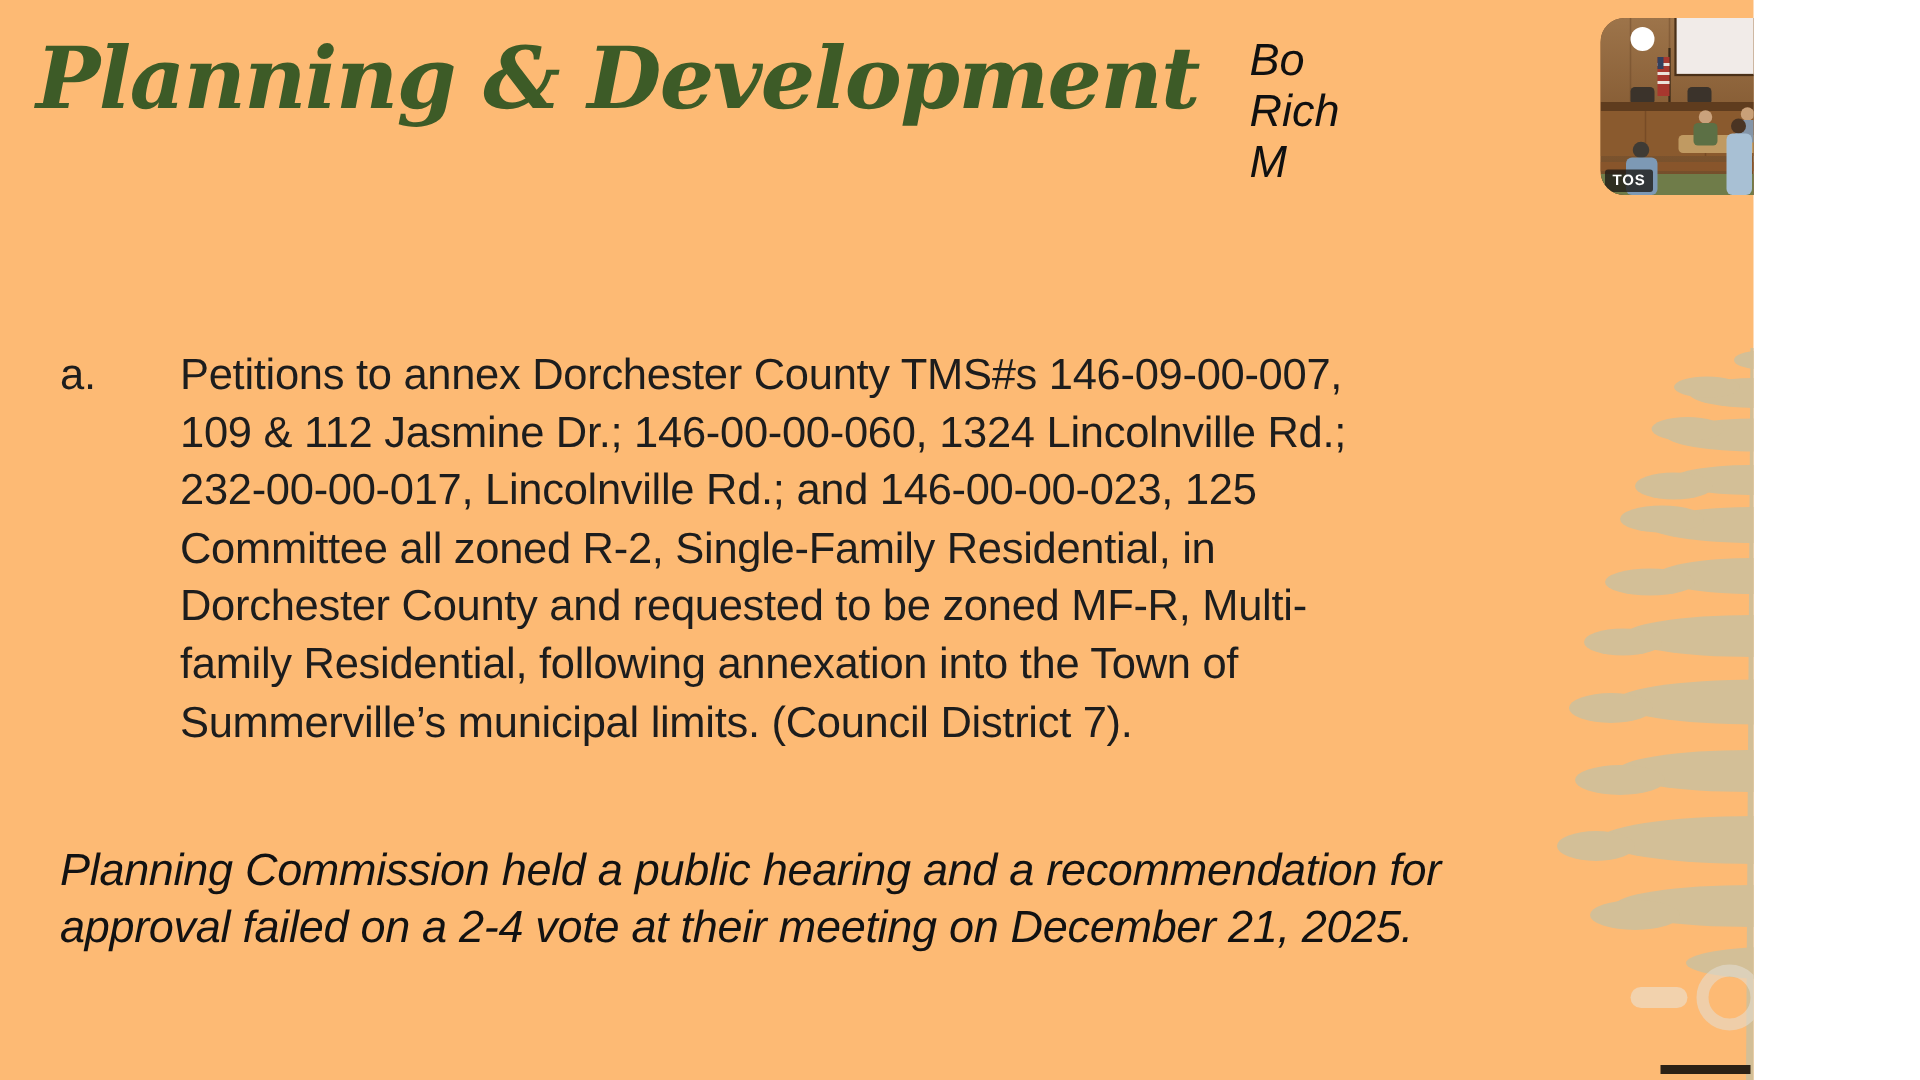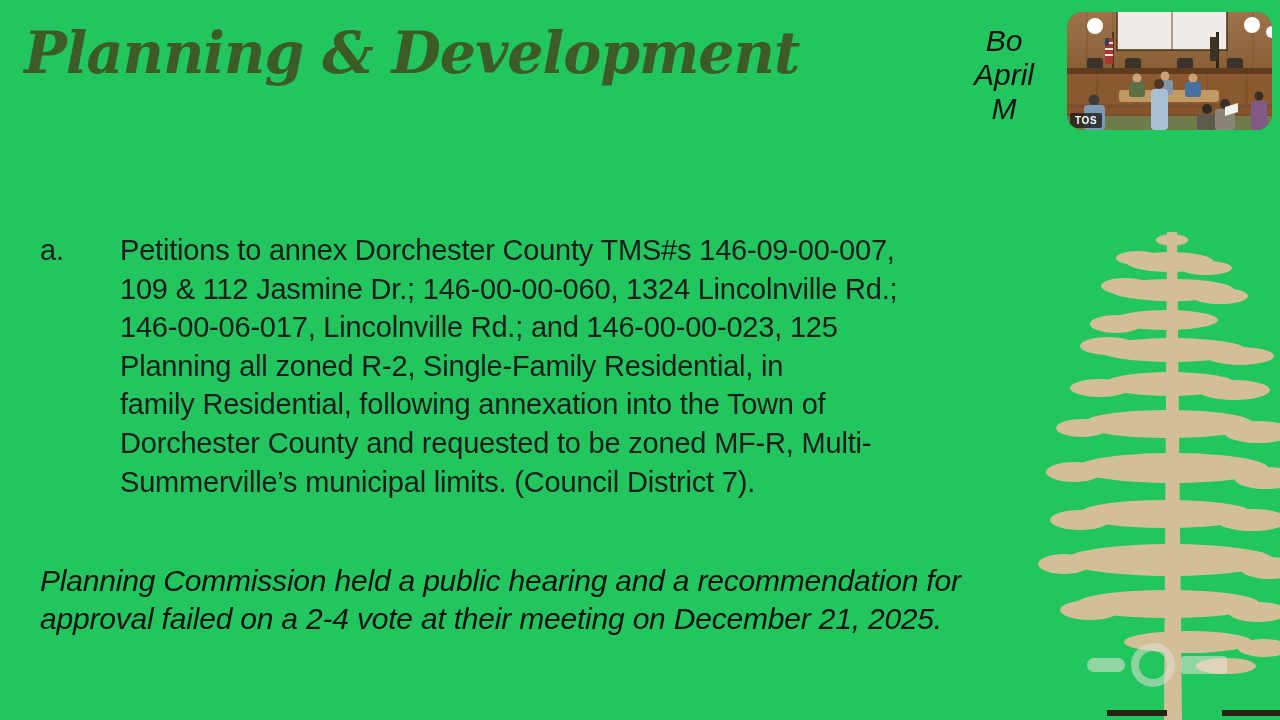--- a/index.html
+++ b/index.html
@@ -1,17 +1,17 @@
 <!DOCTYPE html>
 <html><head>
 <meta charset="utf-8">
 <style>
   html,body{margin:0;padding:0;}
   .stage{
-    position:relative;width:1280px;height:720px;background:#22c55e;
+    position:relative;width:1169px;height:720px;background:#fdba74;
     overflow:hidden;font-family:"Liberation Sans",sans-serif;
   }
   
   .slide-title{
     position:absolute;left:24px;top:14px;margin:0;width:800px;
     font-family:"DejaVu Serif",serif;font-weight:bold;font-style:italic;
     font-size:57px;line-height:77px;letter-spacing:-1px;color:#3d5b27;
   }
   .t-line{display:block;}
   
@@ -22,21 +22,21 @@
   .item-marker{width:80px;flex:0 0 80px;}
   .item-lines{flex:1;}
   
   .note{
     position:absolute;left:40px;top:562px;width:960px;
     font-style:italic;font-size:30px;line-height:38px;
     letter-spacing:-0.2px;color:#121212;
   }
   
   .cutoff-text{
-    position:absolute;top:24px;right:216px;width:120px;text-align:center;
+    position:absolute;top:24px;right:216px;width:120px;text-align:left;
     font-style:italic;font-size:30px;line-height:34px;color:#101010;
     overflow:hidden;white-space:nowrap;
   }
   
   .video{
     position:absolute;left:1067px;top:12px;width:205px;height:118px;
     overflow:hidden;background:#7a5230;border-radius:16px;
   }
   .video svg{display:block;}
   .tos-badge{
@@ -61,36 +61,36 @@
 
   <h1 class="slide-title">
     <span class="t-line">Planning &amp; Development</span>
   </h1>
 
   <div class="body-item">
     <div class="item-marker">a.</div>
     <div class="item-lines">
       <div>Petitions to annex Dorchester County TMS#s 146-09-00-007,</div>
       <div>109 &amp; 112 Jasmine Dr.; 146-00-00-060, 1324 Lincolnville Rd.;</div>
-      <div>146-00-06-017, Lincolnville Rd.; and 146-00-00-023, 125</div>
-      <div>Planning all zoned R-2, Single-Family Residential, in</div>
+      <div>232-00-00-017, Lincolnville Rd.; and 146-00-00-023, 125</div>
+      <div>Committee all zoned R-2, Single-Family Residential, in</div>
+      <div>Dorchester County and requested to be zoned MF-R, Multi-</div>
       <div>family Residential, following annexation into the Town of</div>
-      <div>Dorchester County and requested to be zoned MF-R, Multi-</div>
       <div>Summerville’s municipal limits. (Council District 7).</div>
     </div>
   </div>
 
   <div class="note">
     <div>Planning Commission held a public hearing and a recommendation for</div>
     <div>approval failed on a 2-4 vote at their meeting on December 21, 2025.</div>
   </div>
 
   <div class="cutoff-text">
     <div>Bo</div>
-    <div>April</div>
+    <div>Rich</div>
     <div>M</div>
   </div>
 
   <div class="video">
     <svg width="205" height="118" viewBox="0 0 205 118">
       <defs>
         <linearGradient id="wall" x1="0" y1="0" x2="0" y2="1">
           <stop offset="0" stop-color="#9d744a"></stop>
           <stop offset="0.6" stop-color="#845a32"></stop>
           <stop offset="1" stop-color="#6f4a28"></stop>

